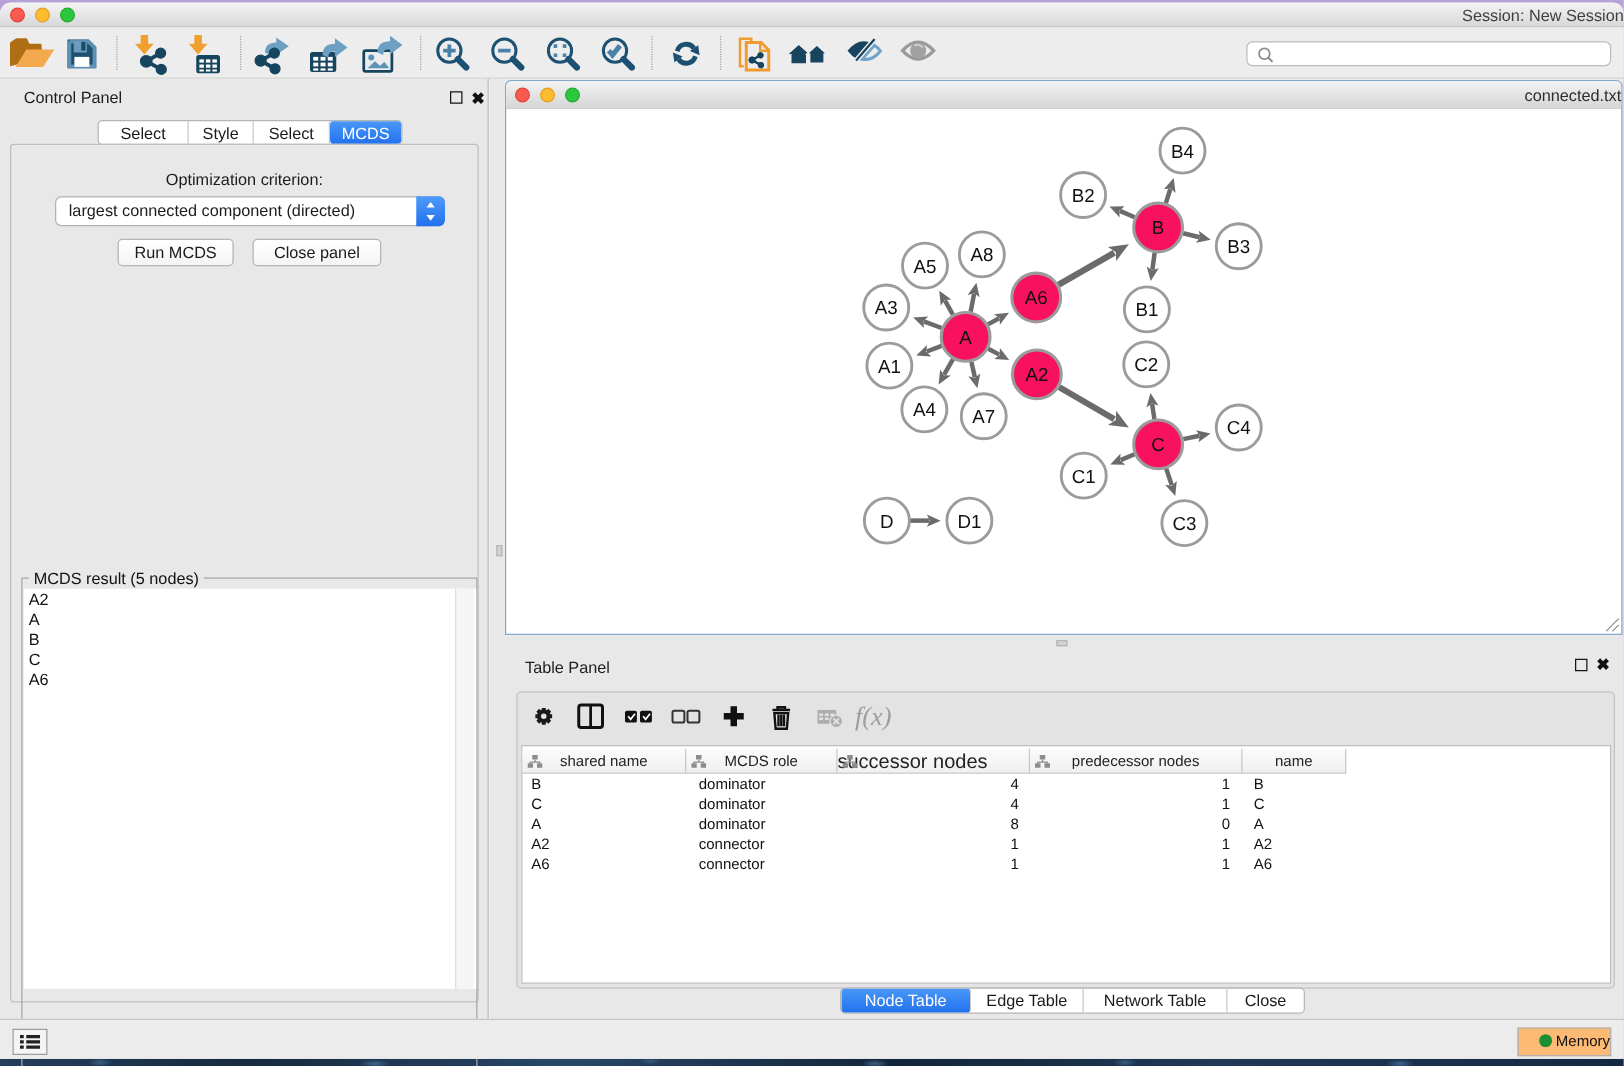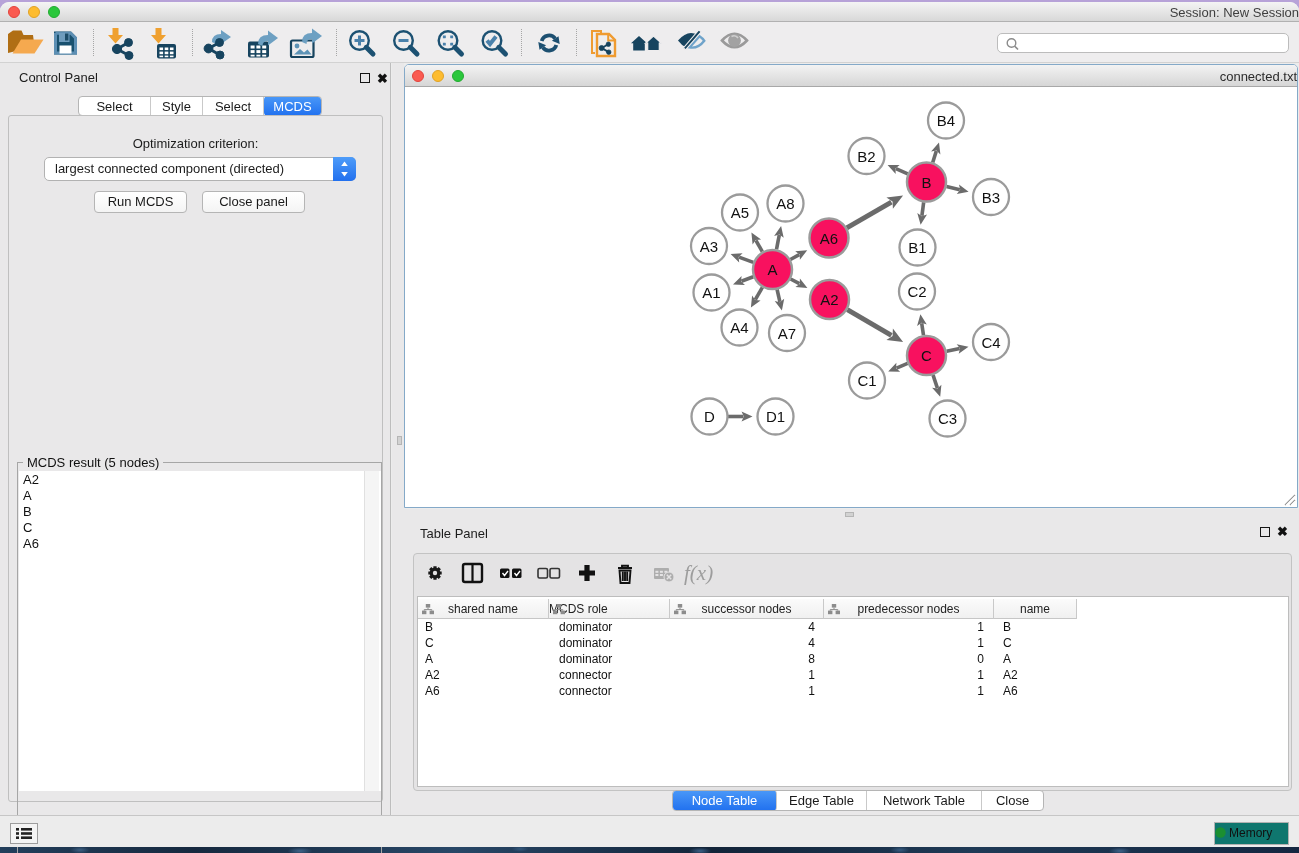--- a/index.html
+++ b/index.html
@@ -53,22 +53,22 @@
 #netwin{left:404px;top:64px;width:894px;height:444px;background:#fff;border:1px solid #84a9c8;border-radius:5px 5px 0 0}
 #nettitle{position:absolute;left:0;top:0;width:100%;height:22px;border-radius:4px 4px 0 0;
  background:linear-gradient(#f3f3f3,#d6d6d6);border-bottom:1px solid #a8a8a8}
 #nettitle .tl{top:5px}
 #nettitle .ttext{top:4px;color:#2c2c2c}
 #tpanel{left:404px;top:518px;width:895px;height:297px;background:#e9e8e9}
 #tbox{left:413px;top:553px;width:879px;height:238px;background:#e4e3e4;border:1px solid #c3c3c3;border-radius:4px}
 #ttable{left:417px;top:596px;width:872px;height:191px;background:#fff;border:1px solid #bdbdbd}
 #statusbar{left:0;top:815px;width:1299px;height:32px;background:#ececec;border-top:1px solid #c6c6c6}
 #listbtn{left:10px;top:823px;width:28px;height:21px;background:#f4f4f4;border:1px solid #9d9d9d}
-#membtn{left:1214px;top:822px;width:75px;height:23px;background:#0f766e;border:1px solid #b1b1b1;
- font-size:12px;color:#111;text-align:left;line-height:21px}
+#membtn{left:1214px;top:822px;width:75px;height:23px;background:#fdba74;border:1px solid #b1b1b1;
+ font-size:12px;color:#111;text-align:right;line-height:21px}
 </style></head><body>
 <div id="wallstrip"></div>
 <div id="app">
     <div id="pg">
 <div id="titlebar">
  <div class="tl t1" style="left:8px"></div>
         <div class="tl t2" style="left:28px"></div>
         <div class="tl t3" style="left:48px"></div>
  <div class="ttext">Session: New Session</div>
 </div>
@@ -375,29 +375,29 @@
 <div id="ttable">
         <div style="position:absolute;left:0;top:2px;width:659px;height:20px;background:linear-gradient(#fbfbfb,#f0f0f0);border-bottom:1px solid #c6c6c6"></div>
         <div style="position:absolute;left:0px;top:2px;width:131px;height:20px;border-right:1px solid #c9c9c9;font-size:12px;color:#222;text-align:center;line-height:21px"><svg width="12" height="11" style="position:absolute;left:4px;top:5px">
             <g fill="#8c8c8c">
               <rect x="3.8" y="0" width="4.4" height="3.6"></rect>
               <rect x="0" y="6.6" width="4.4" height="3.6"></rect>
               <rect x="7.6" y="6.6" width="4.4" height="3.6"></rect>
             </g>
             <path d="M6 3.6 v2 M2.2 6.6 v-1 h7.6 v1" stroke="#8c8c8c" stroke-width="1" fill="none"></path>
           </svg>shared name</div>
-        <div style="position:absolute;left:131px;top:2px;width:121px;height:20px;border-right:1px solid #c9c9c9;font-size:12px;color:#222;line-height:21px"><svg width="12" height="11" style="position:absolute;left:4px;top:5px">
+        <div style="position:absolute;left:131px;top:2px;width:121px;height:20px;border-right:1px solid #c9c9c9;font-size:12px;color:#222;text-align:center;line-height:21px"><svg width="12" height="11" style="position:absolute;left:4px;top:5px">
             <g fill="#8c8c8c">
               <rect x="3.8" y="0" width="4.4" height="3.6"></rect>
               <rect x="0" y="6.6" width="4.4" height="3.6"></rect>
               <rect x="7.6" y="6.6" width="4.4" height="3.6"></rect>
             </g>
             <path d="M6 3.6 v2 M2.2 6.6 v-1 h7.6 v1" stroke="#8c8c8c" stroke-width="1" fill="none"></path>
           </svg>MCDS role</div>
-        <div style="position:absolute;left:252px;top:2px;width:154px;height:20px;border-right:1px solid #c9c9c9;font-size:12px;color:#222;text-align:center;line-height:21px"><svg width="12" height="11" style="position:absolute;left:4px;top:5px">
+        <div style="position:absolute;left:252px;top:2px;width:154px;height:20px;border-right:1px solid #c9c9c9;font-size:16px;color:#222;text-align:left;line-height:21px"><svg width="12" height="11" style="position:absolute;left:4px;top:5px">
             <g fill="#8c8c8c">
               <rect x="3.8" y="0" width="4.4" height="3.6"></rect>
               <rect x="0" y="6.6" width="4.4" height="3.6"></rect>
               <rect x="7.6" y="6.6" width="4.4" height="3.6"></rect>
             </g>
             <path d="M6 3.6 v2 M2.2 6.6 v-1 h7.6 v1" stroke="#8c8c8c" stroke-width="1" fill="none"></path>
           </svg>successor nodes</div>
         <div style="position:absolute;left:406px;top:2px;width:170px;height:20px;border-right:1px solid #c9c9c9;font-size:12px;color:#222;text-align:center;line-height:21px"><svg width="12" height="11" style="position:absolute;left:4px;top:5px">
             <g fill="#8c8c8c">
               <rect x="3.8" y="0" width="4.4" height="3.6"></rect>

